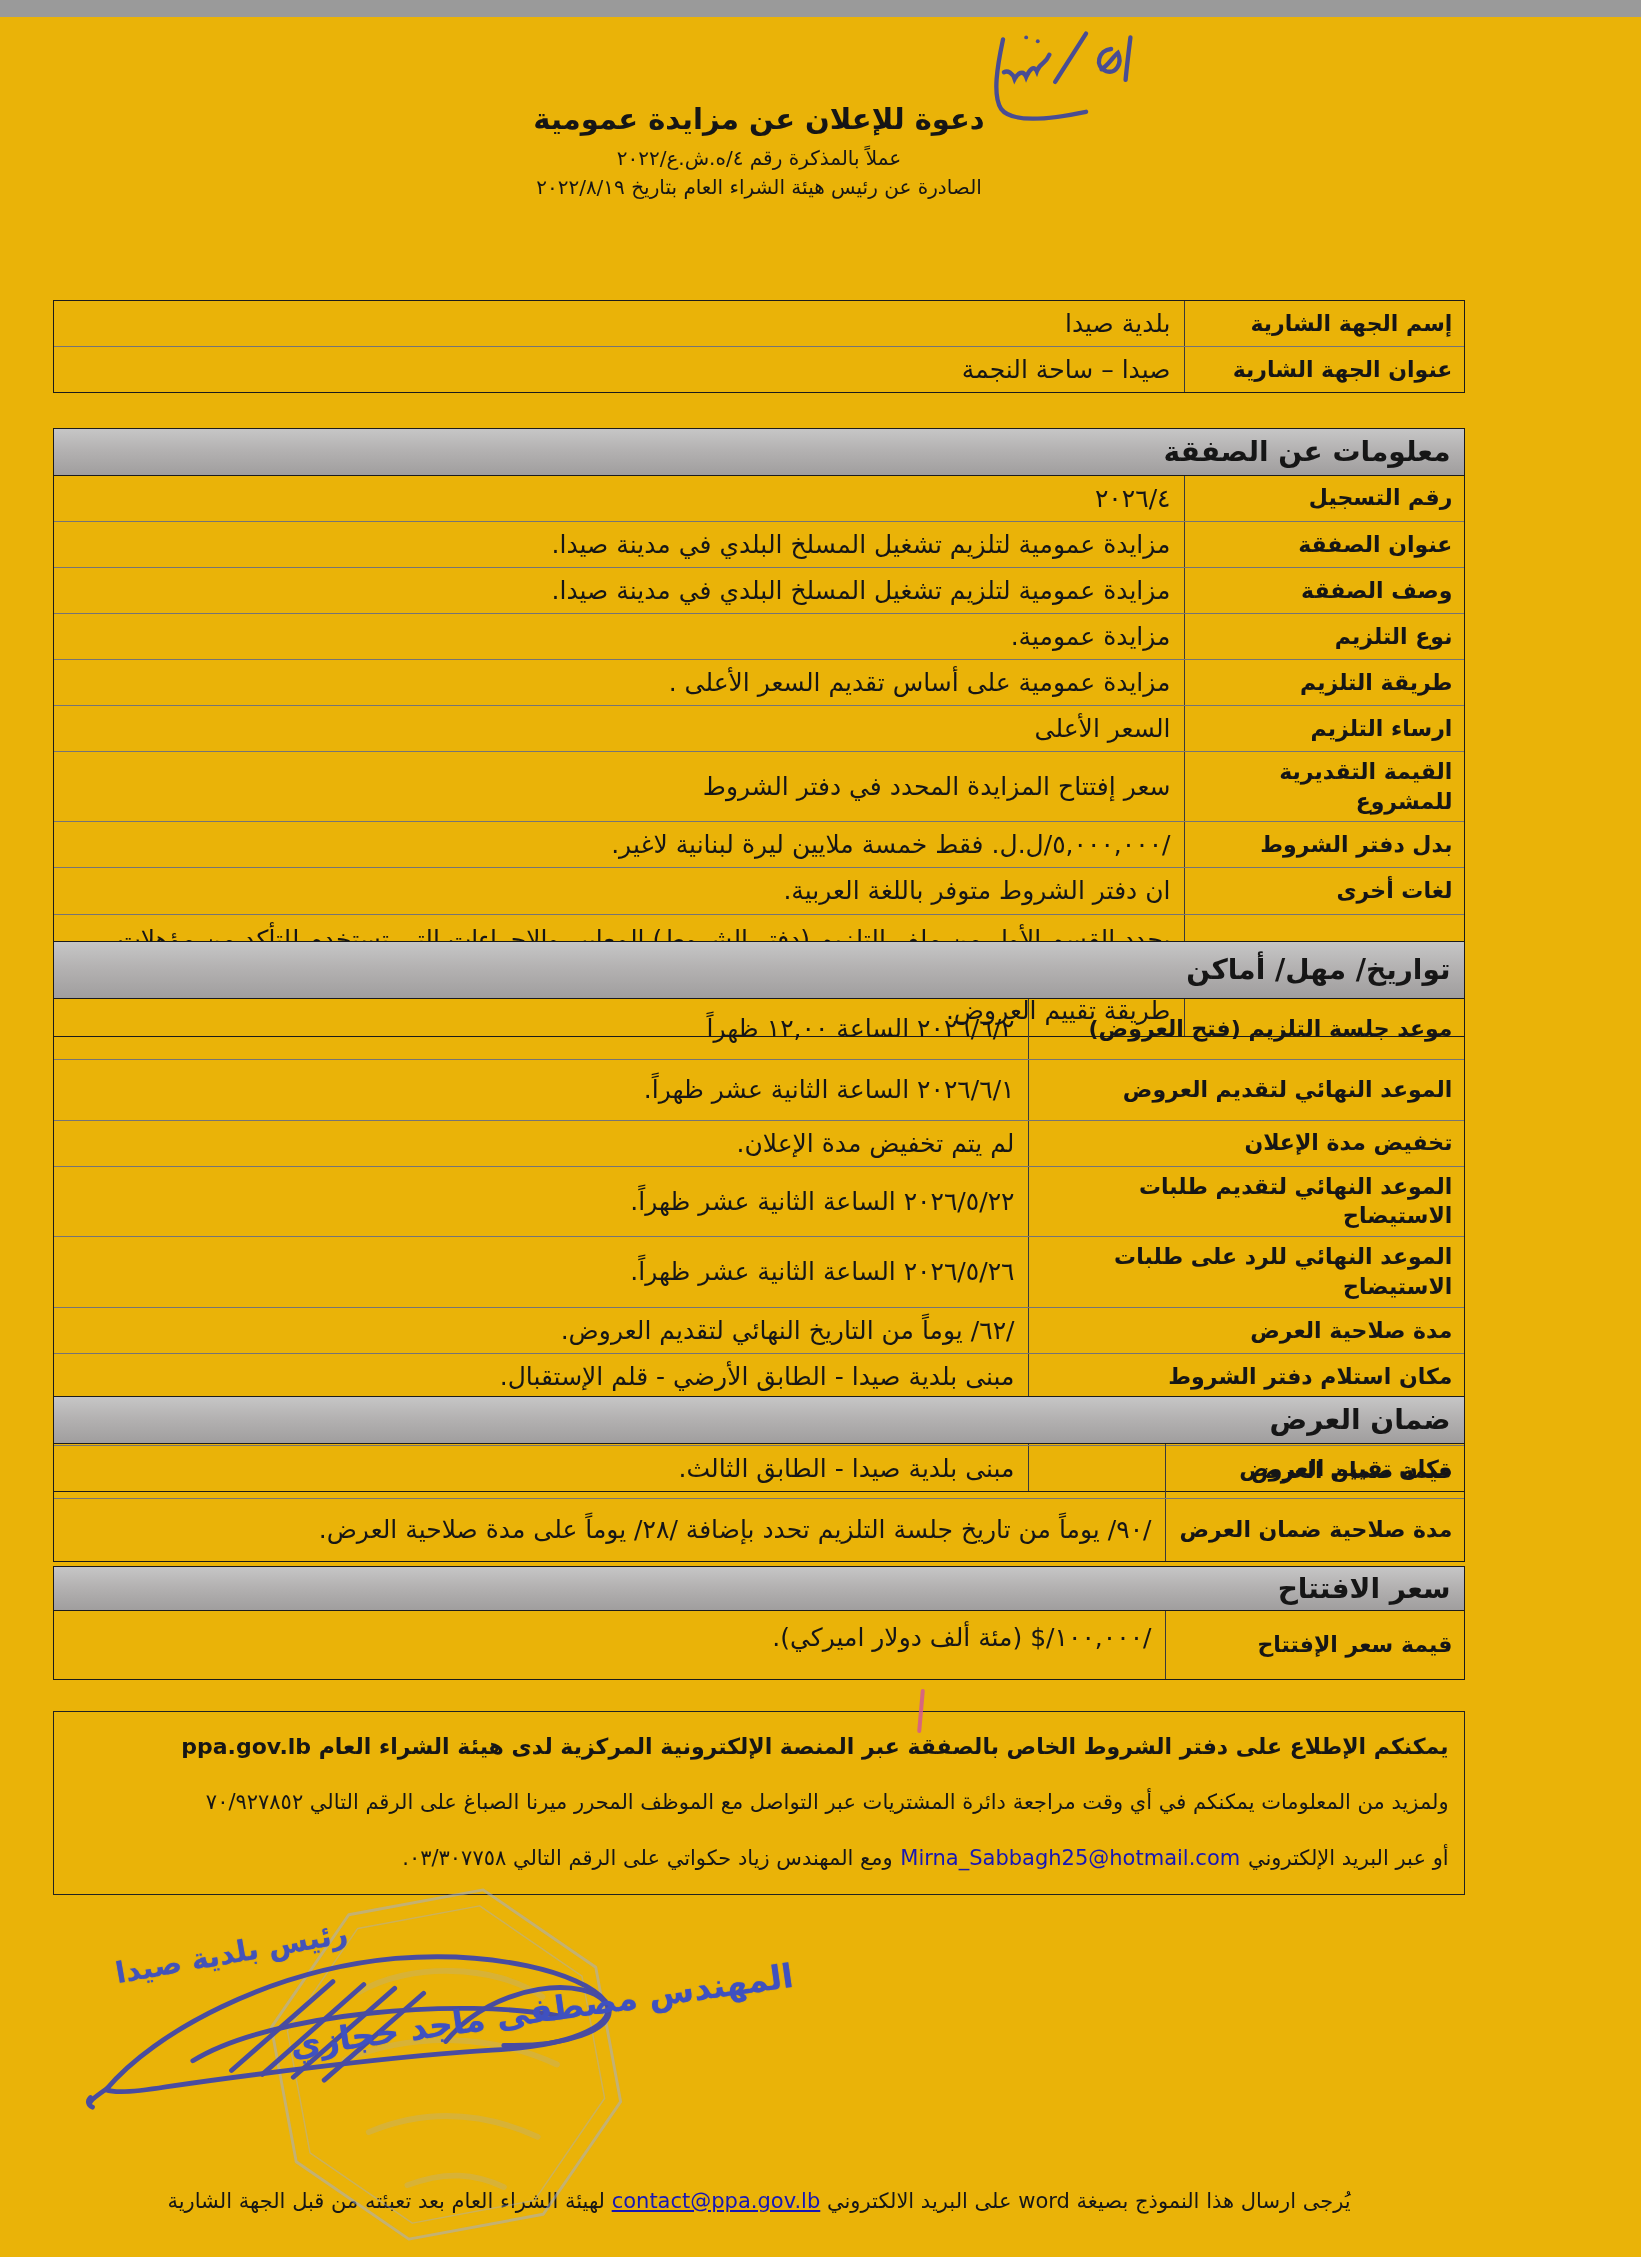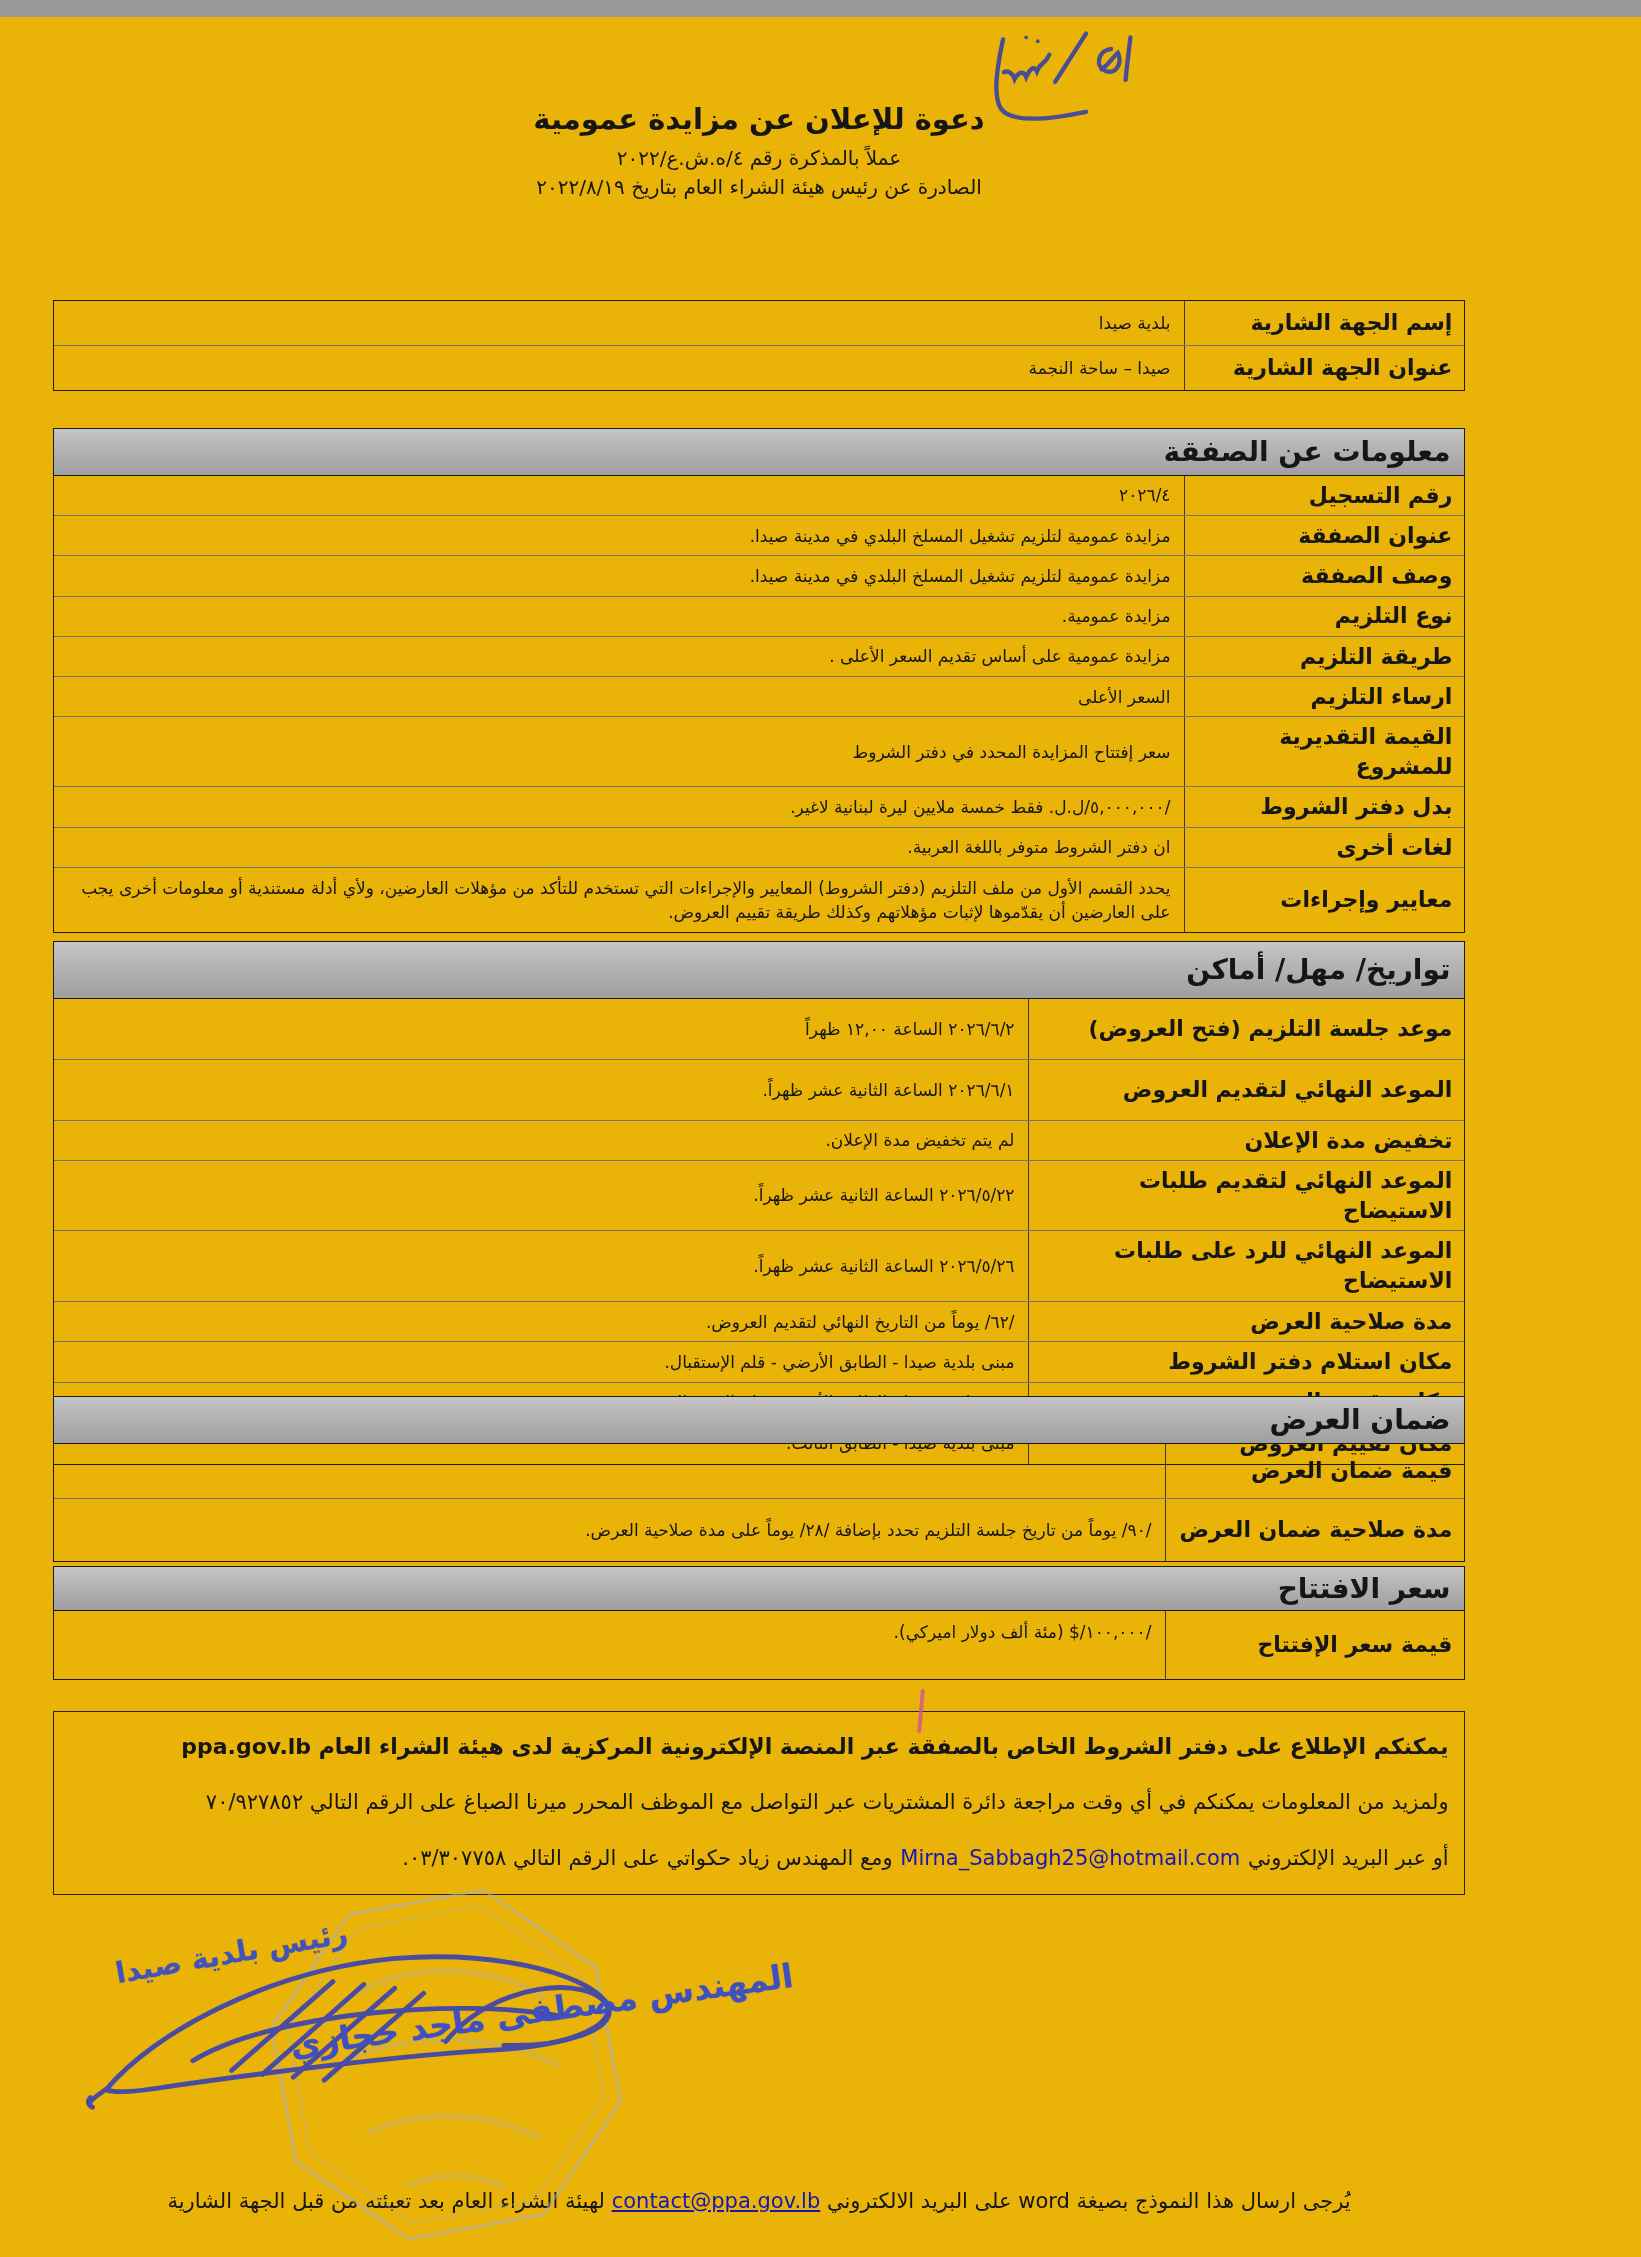--- a/index.html
+++ b/index.html
@@ -28,21 +28,21 @@
   .trow { display:grid; }
   .t-290 .trow { grid-template-columns:280px 1fr; }
   .t-452 .trow { grid-template-columns:436px 1fr; }
   .t-310 .trow { grid-template-columns:299px 1fr; }
   .trow + .trow { border-top:1px solid #767474; }
   .lbl {
     font-weight:bold; font-size:22px; line-height:1.35;
     padding:4.8px 11.6px 4.8px 7.7px; border-left:1.9px solid #3a3a3a;
     display:flex; align-items:center;
   }
-  .val { font-size:17px; line-height:1.42; padding:4.8px 13.5px 4.8px 11.6px; display:flex; align-items:center; }
+  .val { font-size:25px; line-height:1.42; padding:4.8px 13.5px 4.8px 11.6px; display:flex; align-items:center; }
   .mh38{min-height:37px} .mh40{min-height:39px} .mh42{min-height:41px}
   .mh46{min-height:44px} .mh56{min-height:54px} .mh62{min-height:60px} .mh64{min-height:62px}
   .mh70{min-height:68px} .mh72{min-height:70px}
 
   
   .ibox {
     position:absolute; left:0; right:0; border:1.9px solid #222; padding:13.5px 15.4px 15.4px 15.4px;
     font-size:21px;
   }
   .ibox .l1 { font-weight:bold; font-size:22px; min-height:42px; display:flex; align-items:center; flex-wrap:wrap; gap:0 7.7px; }

